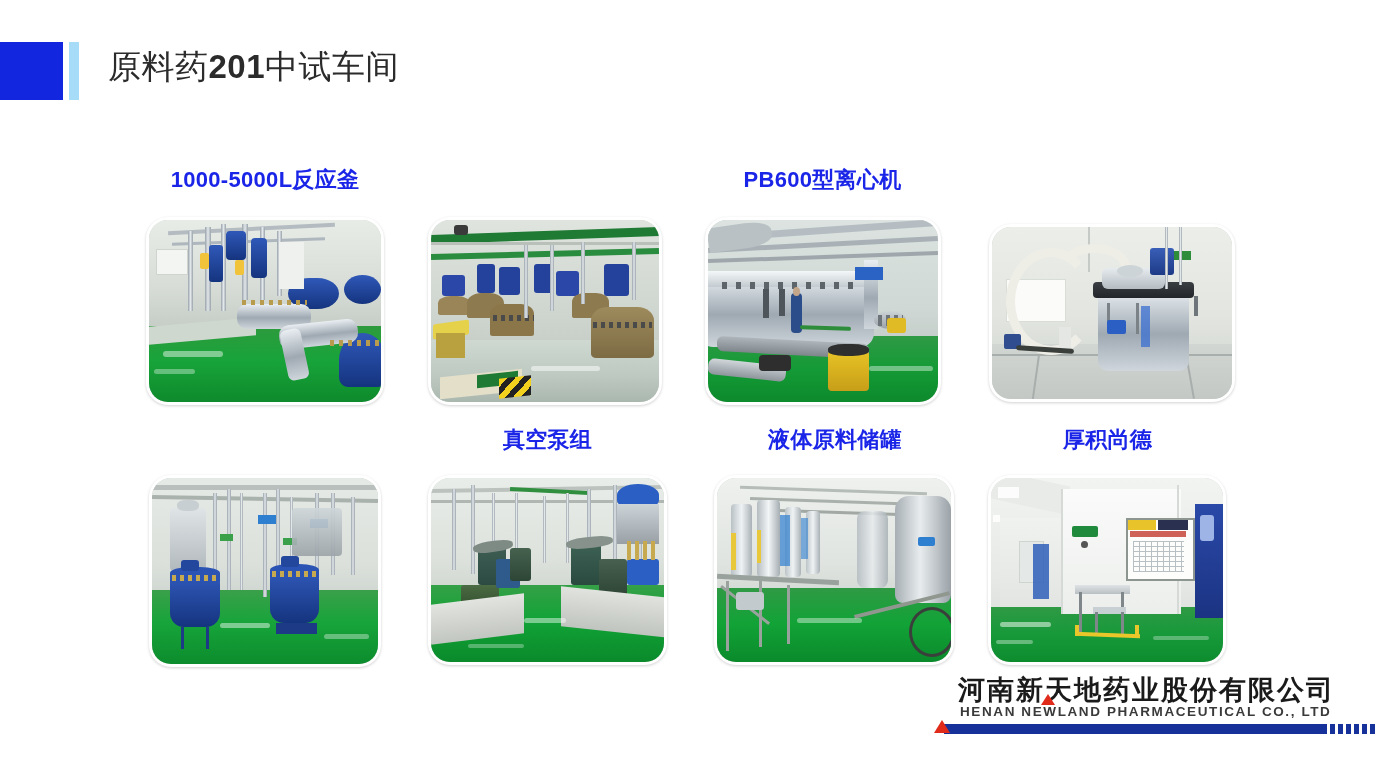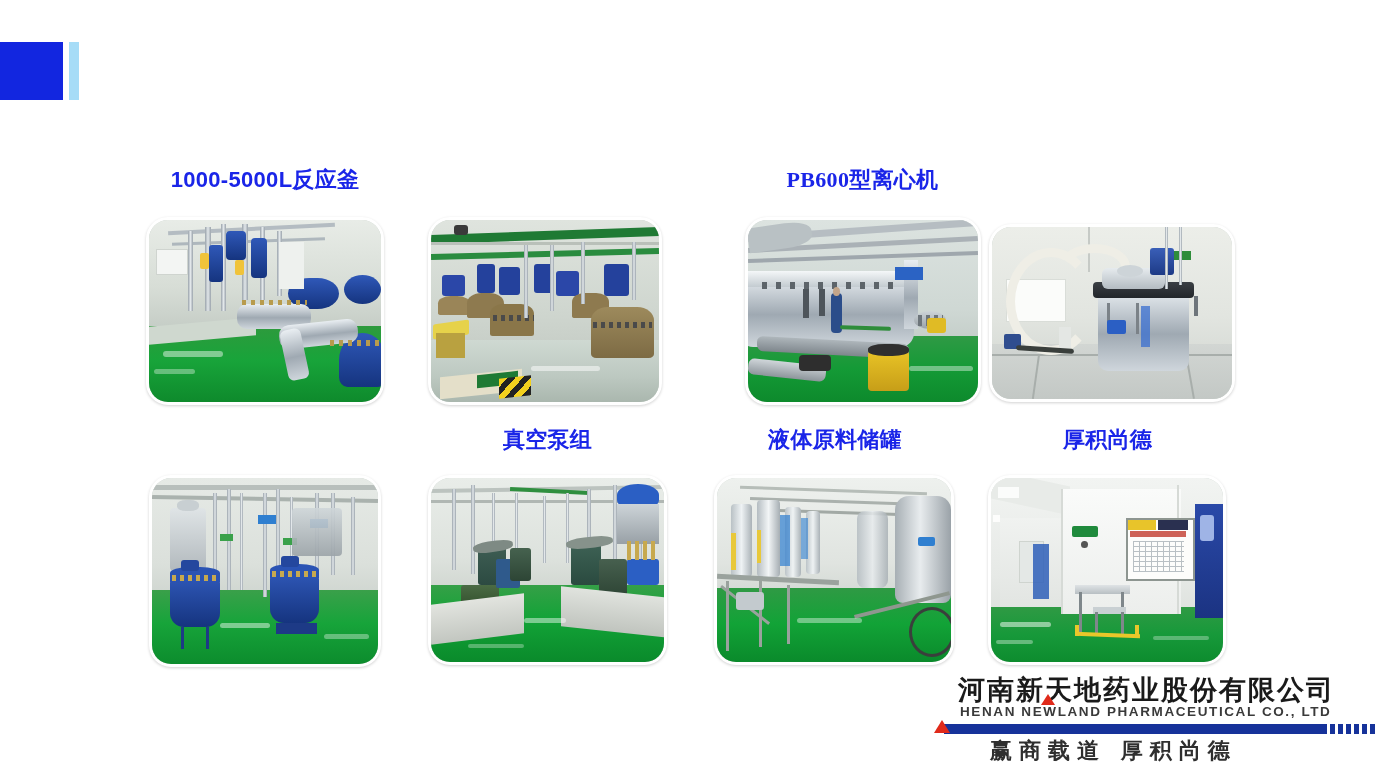--- a/index.html
+++ b/index.html
@@ -130,20 +130,21 @@
   }
 </style>
 </head>
 <body>
 
 <div class="slide">
 
   <div class="header">
     <div class="hdr-square"></div>
     <div class="hdr-bar"></div>
+    <div class="hdr-title"><span>原料药</span><b>201</b><span>中试车间</span></div>
   </div>
 
   <div class="grid">
 
     <div class="card" style="left:140px;top:165px;width:250px;height:240px;">
       <div class="card-label" style="top:0;">1000-5000L反应釜</div>
       <div class="photo" style="left:6px;top:52px;width:238px;height:188px;">
         <div class="scene">
           <div class="sky" style="height:62%;background:linear-gradient(180deg,#e8ece7,#d7ddd6 60%,#c3cbc4);"></div>
           <div class="floor" style="height:42%;background:linear-gradient(180deg,#2e9a3d,#18a43a 45%,#0e8a2c);"></div>
@@ -221,21 +222,21 @@
 
           <div class="blob" style="left:4%;top:84%;width:36%;height:12%;background:#e4dfc9;transform:skewY(-6deg);"></div>
           <div class="blob" style="left:20%;top:84%;width:18%;height:7%;background:#1f7a34;transform:skewY(-6deg);"></div>
           <div class="blob" style="left:30%;top:86%;width:14%;height:11%;background:repeating-linear-gradient(135deg,#f2d01e 0 6px,#222 6px 12px);transform:skewY(-6deg);"></div>
 
           <div class="blob" style="left:44%;top:80%;width:30%;height:5px;background:rgba(255,255,255,.5);border-radius:4px;"></div>
         </div>
       </div>
     </div>
 
-    <div class="card" style="left:740px;top:165px;width:245px;height:240px;font-family:Liberation Serif, serif;">
+    <div class="card" style="left:700px;top:165px;width:245px;height:240px;">
       <div class="card-label" style="top:0;">PB600型离心机</div>
       <div class="photo" style="left:5px;top:52px;width:236px;height:188px;">
         <div class="scene">
           <div class="sky" style="height:70%;background:linear-gradient(180deg,#dce3e0,#cfd8d4 70%,#c2ccc7);"></div>
           <div class="floor" style="height:36%;background:linear-gradient(180deg,#2f9a45,#149a36 50%,#0d8a2c);"></div>
 
           <div class="pipe" style="left:0;top:4%;width:100%;height:7px;background:#b6bdc2;transform:rotate(-4deg);"></div>
           <div class="pipe" style="left:0;top:12%;width:100%;height:5px;background:#aab1b6;transform:rotate(-3deg);"></div>
           <div class="pipe" style="left:0;top:19%;width:100%;height:4px;background:#9fa7ad;transform:rotate(-2deg);"></div>
           <div class="blob" style="left:0;top:2%;width:28%;height:14%;background:#b9c1c4;border-radius:0 40% 40% 0;transform:rotate(-8deg);"></div>
@@ -493,16 +494,15 @@
 
   </div>
 
   <div class="logo-block">
     <div class="logo-cn">河南新天地药业股份有限公司</div>
     <div class="logo-red-tri"></div>
     <div class="logo-en">HENAN NEWLAND PHARMACEUTICAL CO., LTD</div>
     <div class="logo-rule"></div>
     <div class="logo-rule-dash"></div>
     <div class="logo-rule-tri"></div>
-    <div class="logo-slogan">赢商载道  厚积尚德</div>
   </div>
 
 </div>
 
 </body></html>

